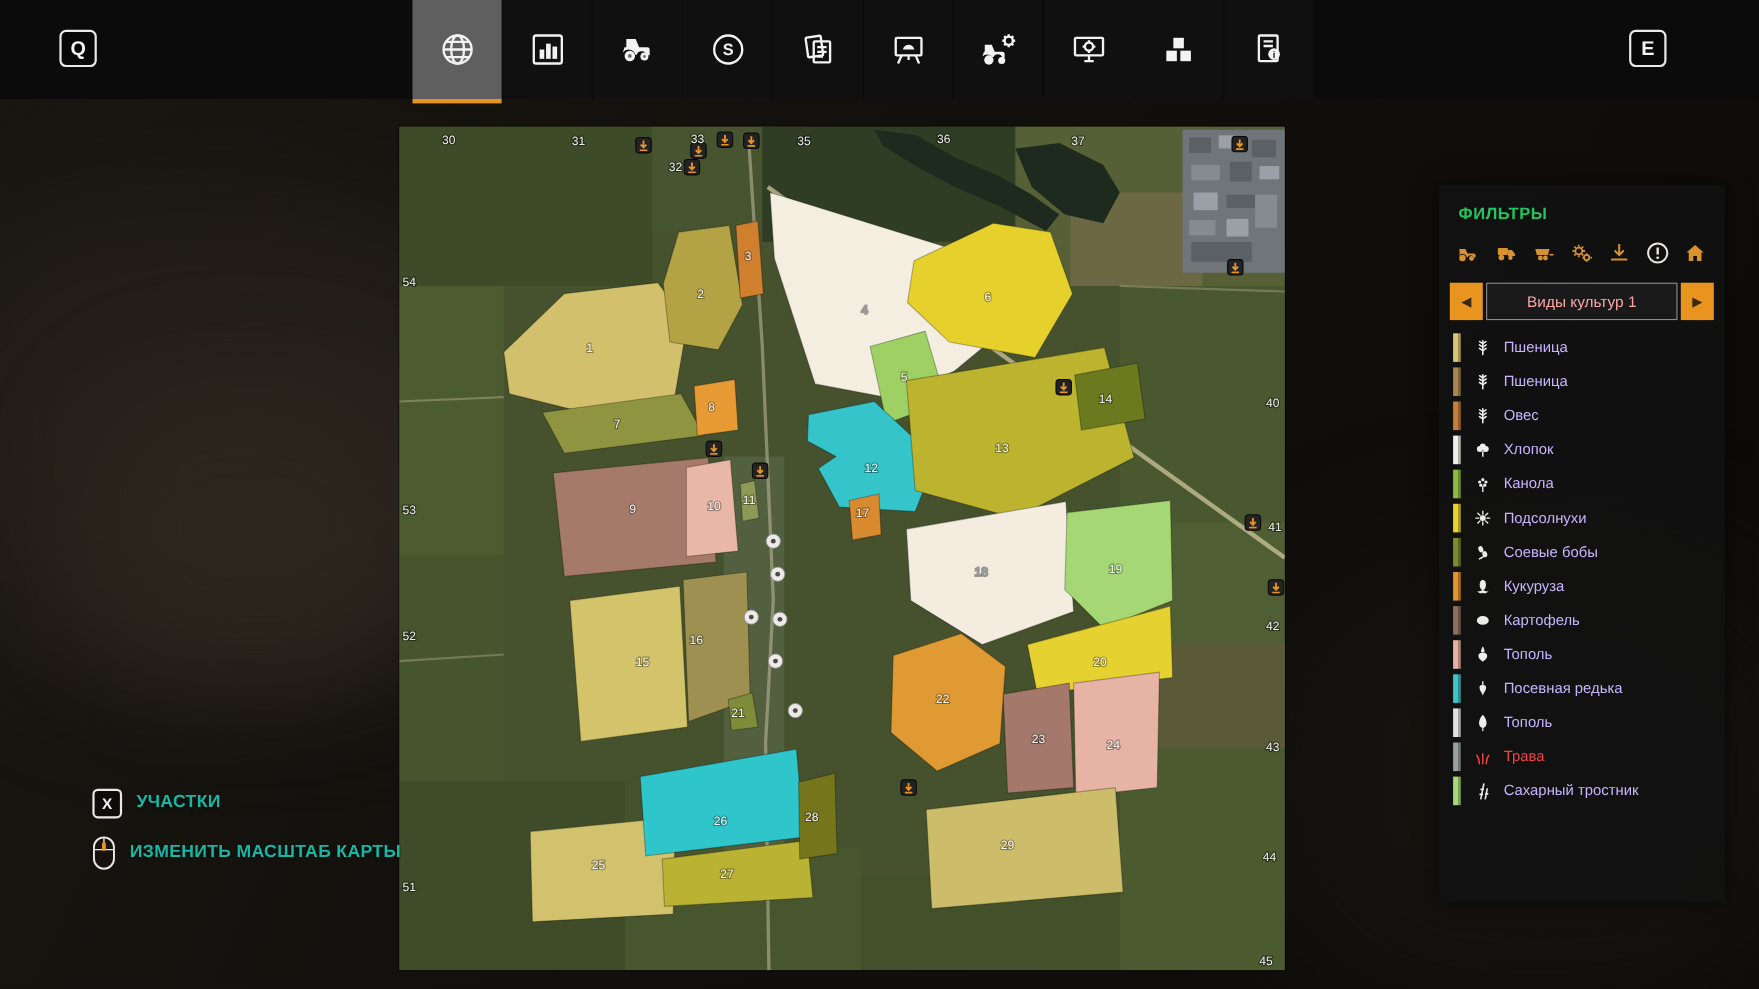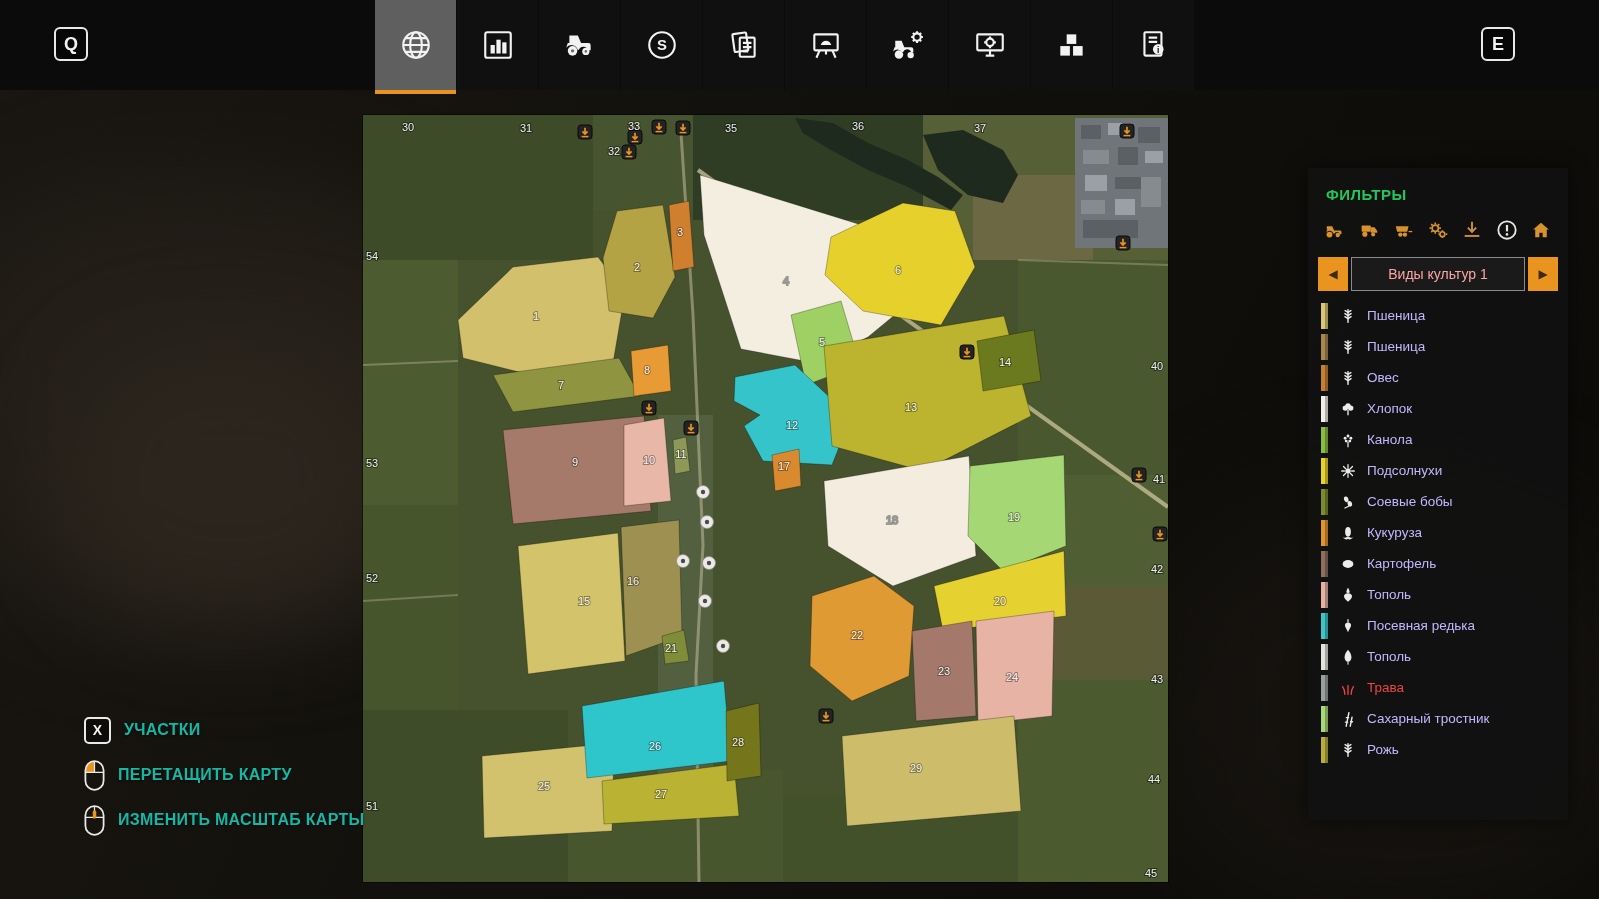--- a/index.html
+++ b/index.html
@@ -418,30 +418,20 @@
   </div>
 
 <div class="legend" id="legend">
     <div class="legend-row">
       <div class="keycap">X</div>
       <span class="legend-label">УЧАСТКИ</span>
     </div>
     <div class="legend-row">
       <span style="display: flex;">
         <svg class="mouse-ic" viewBox="0 0 20 30">
-          <path d="M10 1.6c-4.6 0-8.2 3.5-8.2 8.6V12H10z" fill="#e8941e"></path>
-          <rect x="1.2" y="1.2" width="17.6" height="27.6" rx="8.8" fill="none" stroke="#e9e9e9" stroke-width="1.7"></rect>
-          <path d="M10 1.8V12M1.6 12h16.8" stroke="#e9e9e9" stroke-width="1.2" fill="none"></path>
-        </svg>
-      </span>
-      <span class="legend-label">ПЕРЕТАЩИТЬ КАРТУ</span>
-    </div>
-    <div class="legend-row">
-      <span style="display: flex;">
-        <svg class="mouse-ic" viewBox="0 0 20 30">
           <rect x="1.2" y="1.2" width="17.6" height="27.6" rx="8.8" fill="none" stroke="#e9e9e9" stroke-width="1.7"></rect>
           <path d="M10 1.8V12M1.6 12h16.8" stroke="#e9e9e9" stroke-width="1.2" fill="none"></path>
           <rect x="8.3" y="5.2" width="3.4" height="8" rx="1.7" fill="#e8941e"></rect>
         </svg>
       </span>
       <span class="legend-label">ИЗМЕНИТЬ МАСШТАБ КАРТЫ</span>
     </div>
   </div>
 
 <aside class="filters">
@@ -675,26 +665,14 @@
         <span class="crop-icon">
           <svg viewBox="0 0 20 20">
             <g stroke="currentColor" stroke-width="1.6" stroke-linecap="round" fill="none">
               <path d="M8 18L11 3M12.5 18l2-10"></path>
               <path d="M7.2 13.5h2.4M8.2 8.5h2.4M13 13h2"></path>
             </g>
           </svg>
         </span>
         <span class="crop-label">Сахарный тростник</span>
       </div>
-      <div class="crop-row">
-        <span class="crop-stripe" style="background: linear-gradient(90deg, rgb(183, 174, 60) 0px, rgb(183, 174, 60) 58%, rgb(132, 125, 43) 58%, rgb(132, 125, 43) 100%);"></span>
-        <span class="crop-icon">
-          <svg viewBox="0 0 20 20">
-            <g fill="none" stroke="currentColor" stroke-width="1.6" stroke-linecap="round">
-              <path d="M10 3v14"></path>
-              <path d="M10 6l-3.2-2M10 6l3.2-2M10 9.5l-3.4-2.2M10 9.5l3.4-2.2M10 13l-3.4-2.2M10 13l3.4-2.2"></path>
-            </g>
-          </svg>
-        </span>
-        <span class="crop-label">Рожь</span>
-      </div>
     </div>
 </aside>
 
 </body></html>

